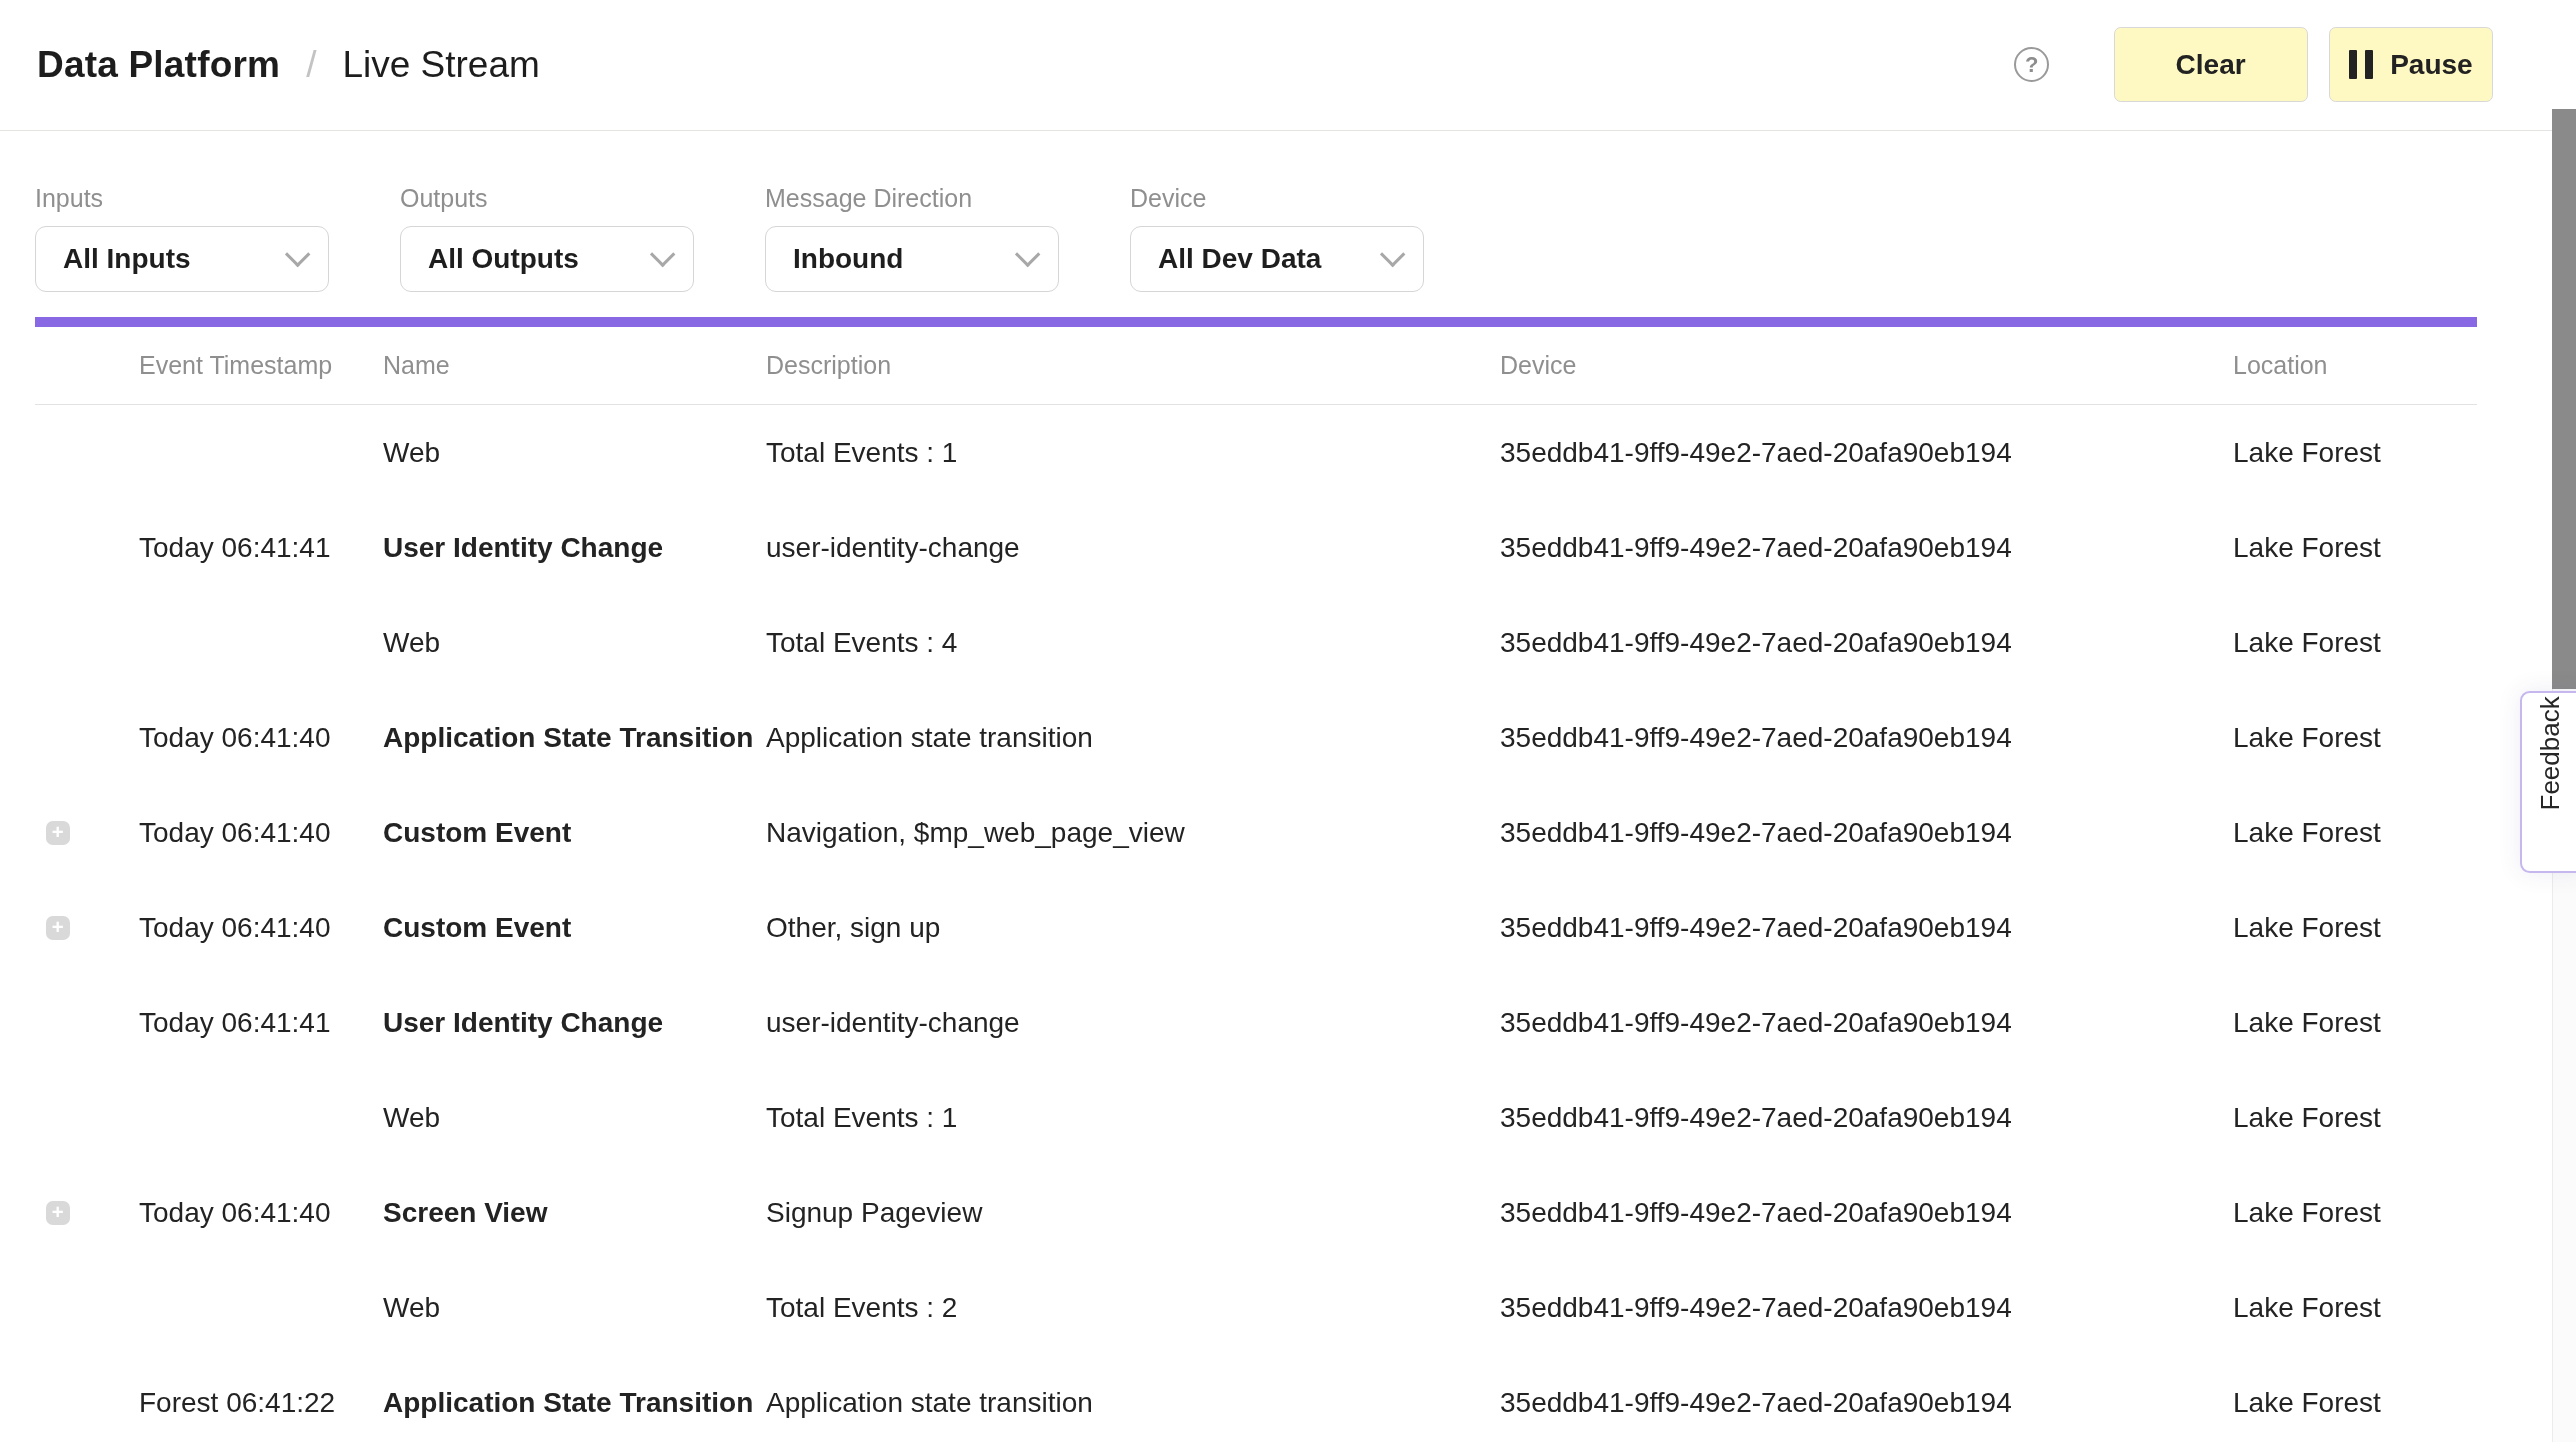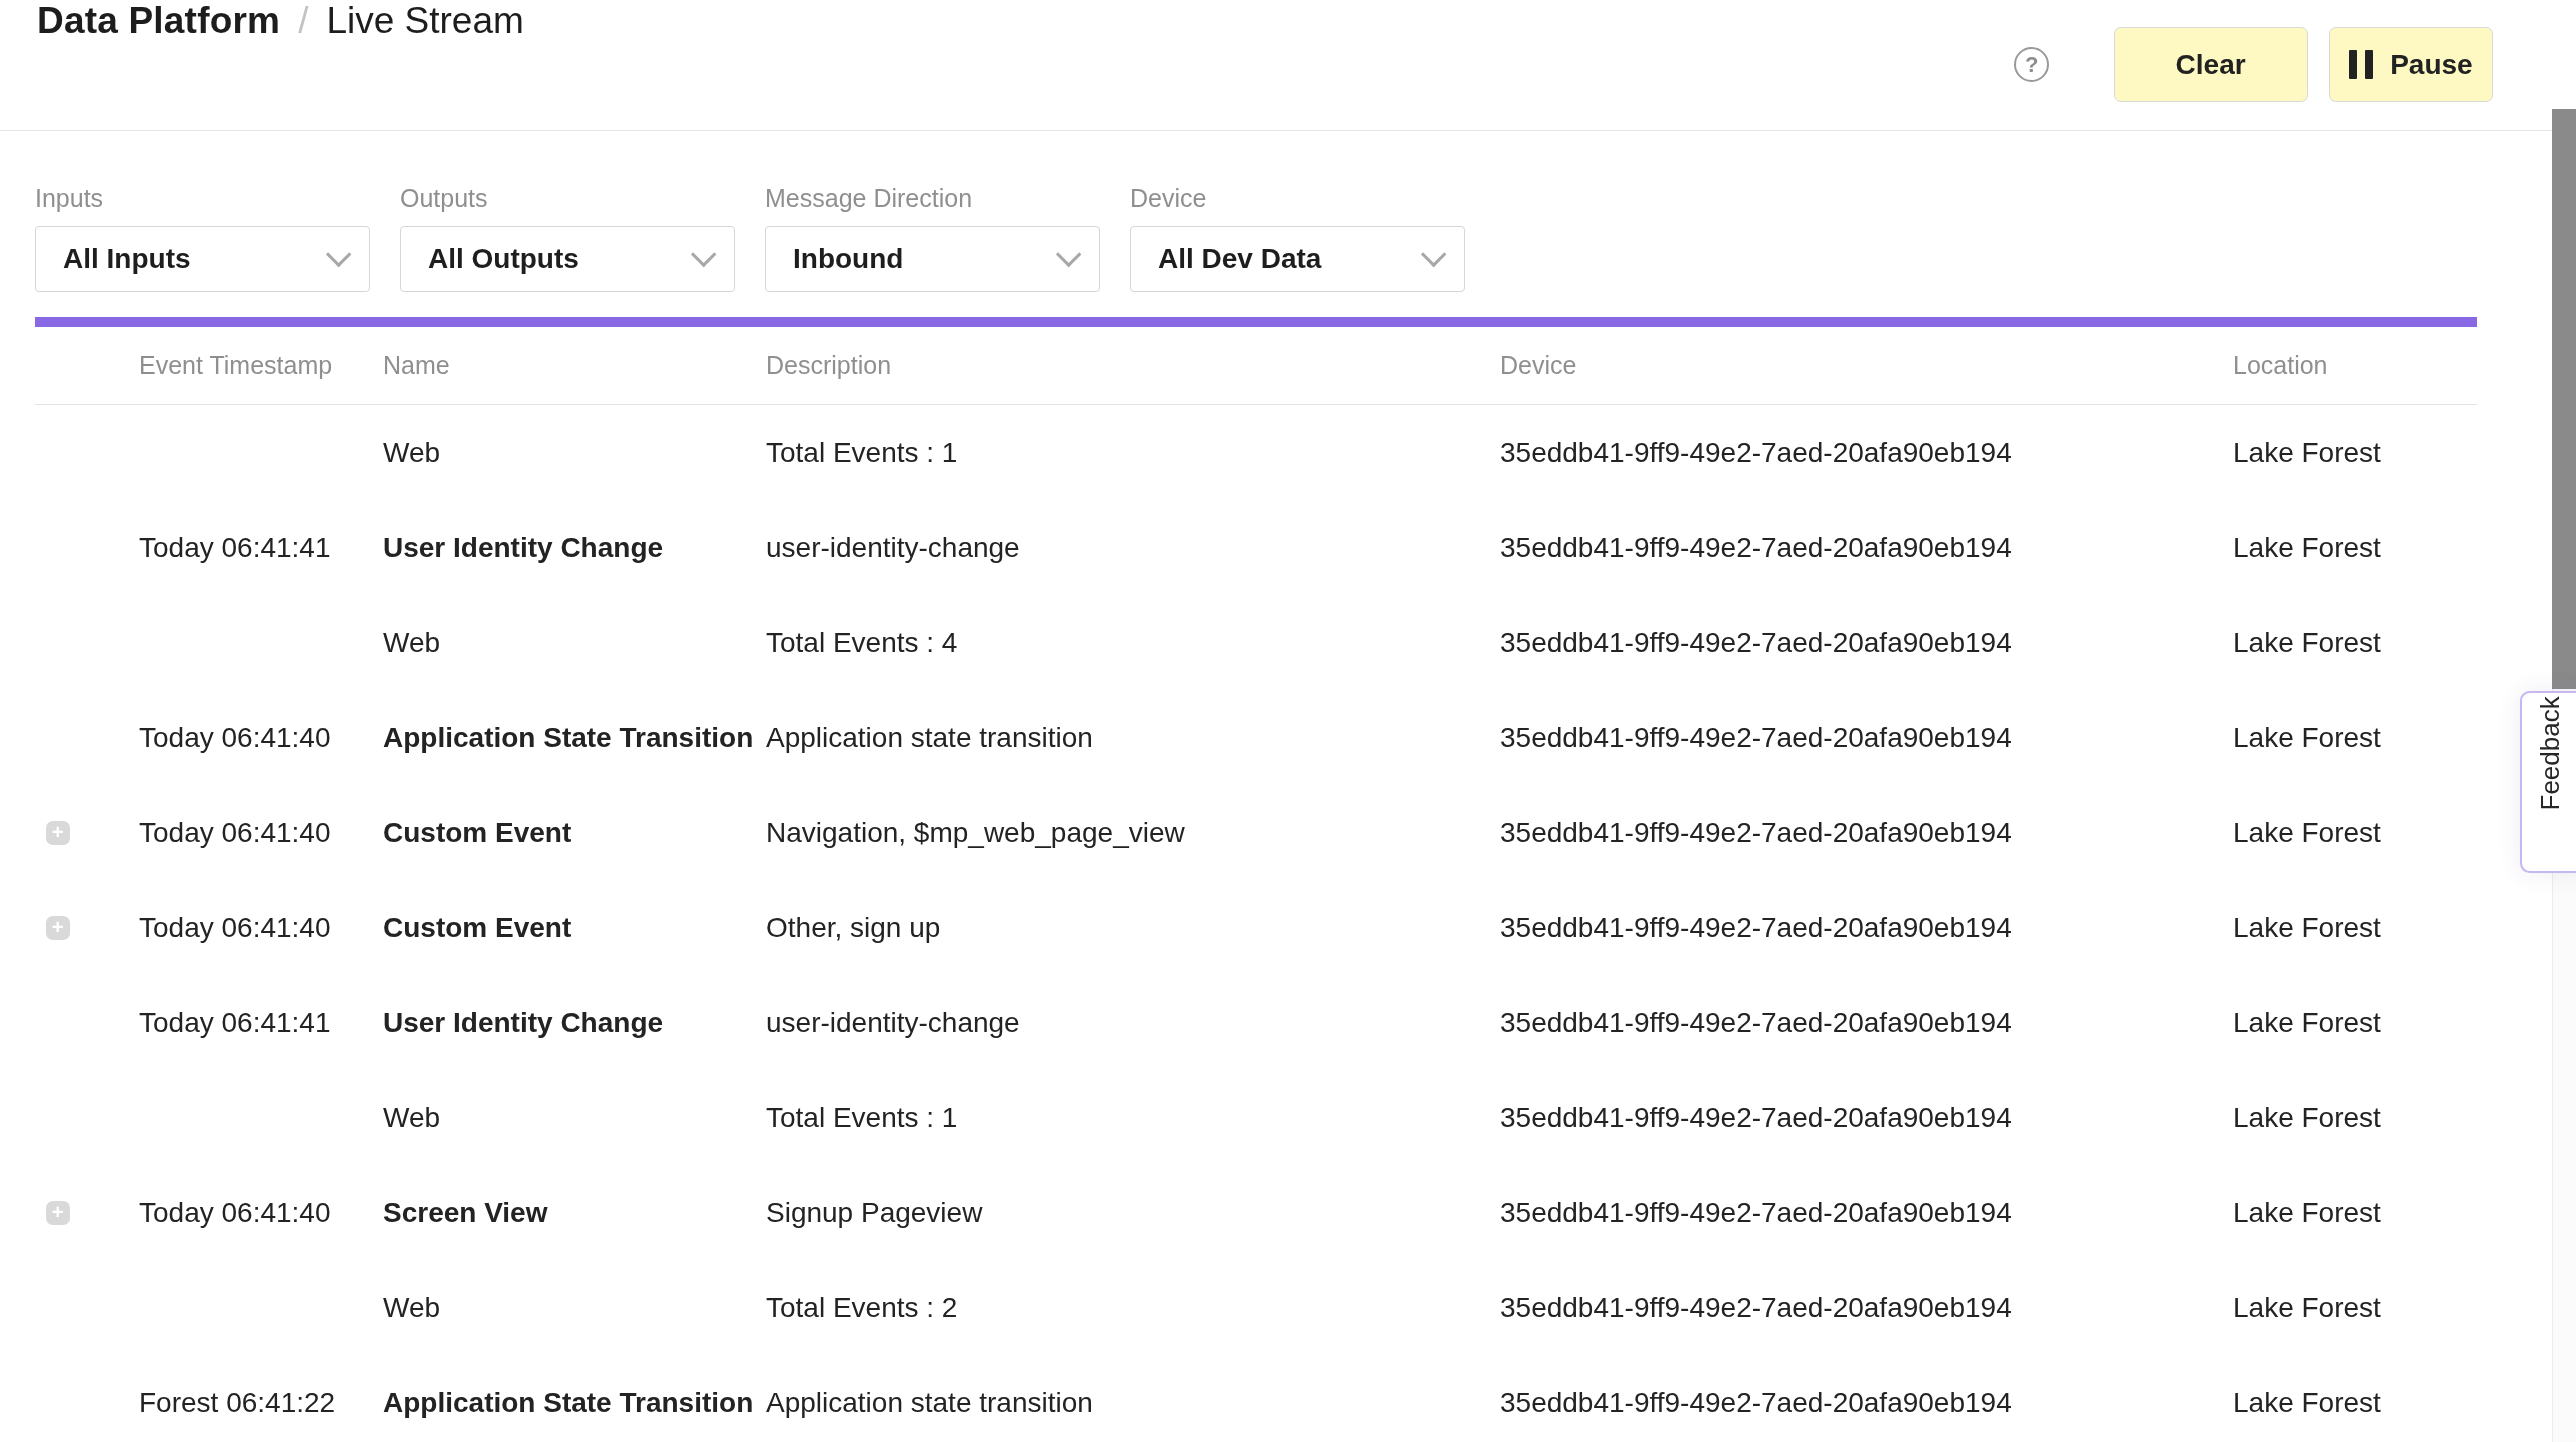--- a/index.html
+++ b/index.html
@@ -3,42 +3,42 @@
 <meta charset="utf-8">
 <style>
   * { margin:0; padding:0; box-sizing:border-box; }
   html,body { width:2576px; height:1442px; overflow:hidden; background:#ffffff;
     font-family:"Liberation Sans", sans-serif; color:#222222; }
 
   
   .header { position:absolute; top:0; left:0; width:2576px; height:131px;
     border-bottom:1.9px solid #e4e4e1; background:#ffffff; }
   .breadcrumb { position:absolute; left:37px; top:0; height:129px;
-    display:flex; align-items:flex-start; gap:18px; }
+    display:flex; align-items:center; gap:26px; }
   .crumb-main { font-size:37px; font-weight:700; color:#1d1d1d; letter-spacing:0.2px; }
   .crumb-sep { font-size:37px; font-weight:300; color:#c3c3c3; }
   .crumb-page { font-size:37px; font-weight:400; color:#1d1d1d; }
   .header-controls { position:absolute; right:83px; top:0; height:129px;
     display:flex; align-items:center; gap:21.4px; }
   .help-btn { width:35px; height:35px; border:2.9px solid #9a9a9a; border-radius:50%;
     display:flex; align-items:center; justify-content:center; font-size:22px;
     font-weight:700; color:#8d8d8d; margin-right:43px; cursor:pointer; background:#fff; }
   .btn { height:75px; background:#fef9c3; border:1.9px solid #d8d8d8; border-radius:6.8px;
     display:flex; align-items:center; justify-content:center; gap:17.5px;
     font-size:28px; font-weight:700; color:#222222; cursor:pointer; }
   .btn-clear { width:194px; }
   .btn-pause { width:164px; }
   .pause-icon { display:flex; gap:7.8px; }
   .pause-icon i { display:block; width:7.8px; height:29px; background:#222222; border-radius:1px; }
 
   
   .filters { position:absolute; top:184px; left:35px; display:flex; gap:30px; }
   .filter-group { width:335px; }
   .filter-label { font-size:25px; color:#8f8f8f; margin-bottom:12.6px; }
-  .filter-select { width:335px; height:66px; border:1.9px solid #d6d6d6; border-radius:4px;
+  .filter-select { width:294px; height:66px; border:1.9px solid #d6d6d6; border-radius:11px;
     background:#ffffff; display:flex; align-items:center; justify-content:space-between;
     padding:0 25px 0 27px; cursor:pointer; }
   .filter-value { font-size:28px; font-weight:700; color:#1e1e1e; }
   .chevron { width:18.4px; height:18.4px; border-right:3.9px solid #a8a8a8;
     border-bottom:3.9px solid #a8a8a8; transform:rotate(45deg) translateY(-4.9px); }
 
   
   .accent-bar { position:absolute; top:317px; left:35px; width:2442px; height:9.7px;
     background:#8868e3; }
 

